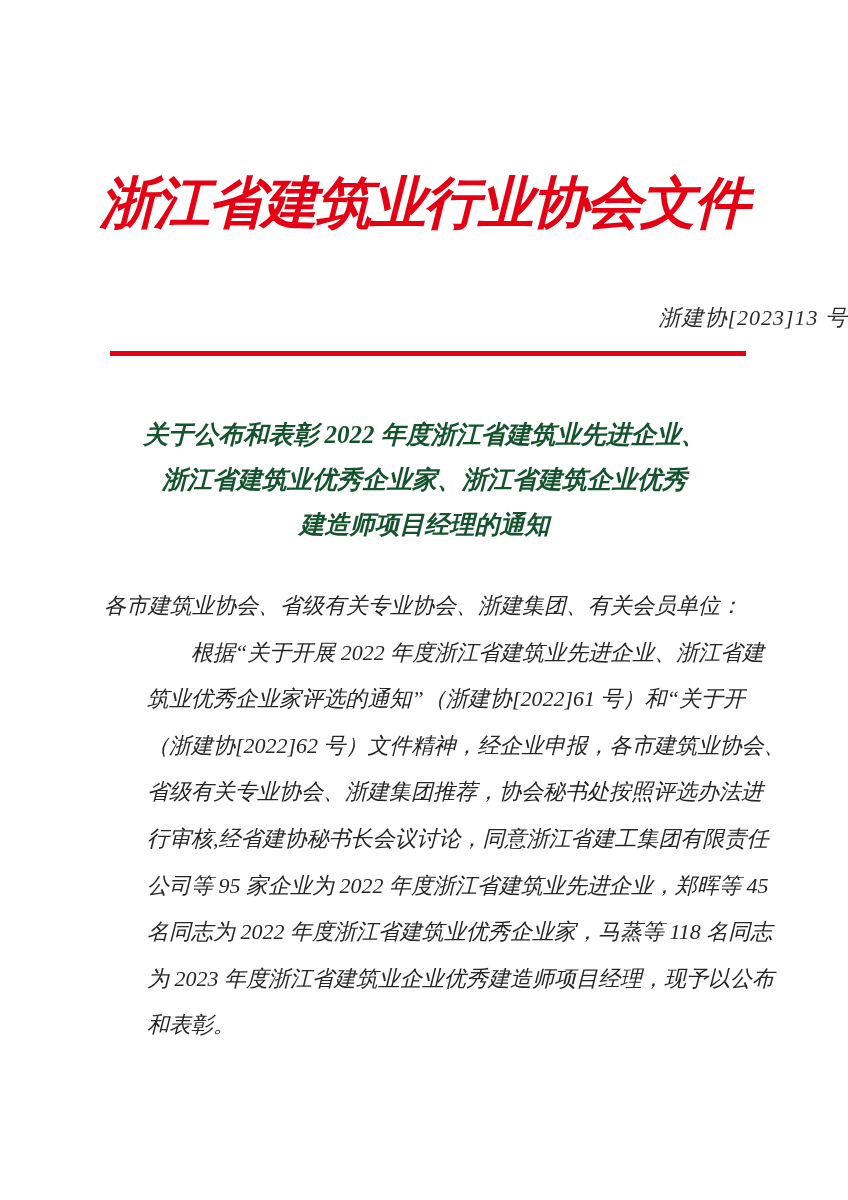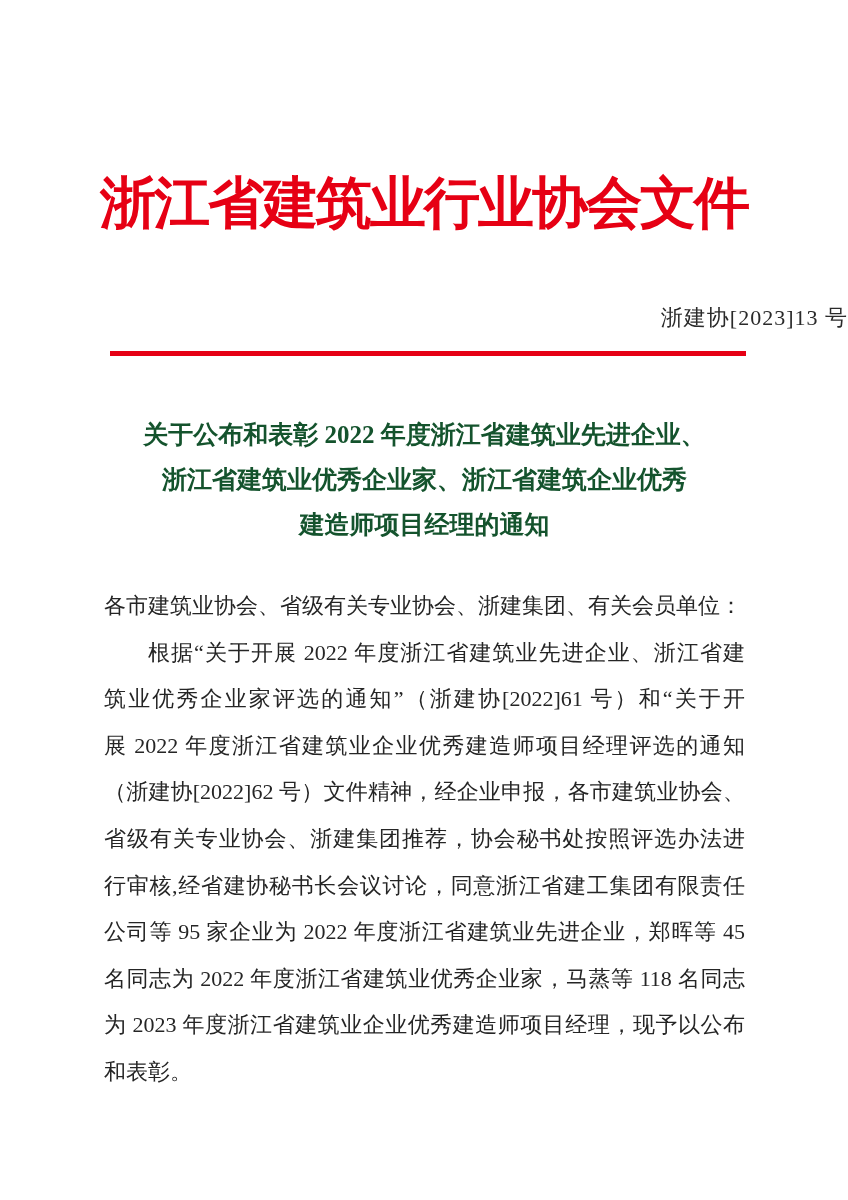--- a/index.html
+++ b/index.html
@@ -8,20 +8,21 @@
     background: #ffffff;
   }
   .page {
     position: relative;
     width: 848px;
     height: 1200px;
     background: #ffffff;
     overflow: hidden;
     font-family: "Liberation Serif", "DejaVu Serif", serif;
     color: #1c1c1c;
+    font-style: italic;
   }
   .org-title {
     position: absolute;
     top: 165px;
     left: 0;
     width: 100%;
     margin: 0;
     text-align: center;
     color: var(--accent, #e60014);
     font-size: 56px;
@@ -76,20 +77,21 @@
     height: 46.6px;
     line-height: 46.6px;
     white-space: nowrap;
   }
   .salutation {
     text-align: left;
   }
   .paragraph .body-line {
     text-align: justify;
     text-align-last: justify;
+    margin-left: 43px;
   }
   .paragraph .body-line:first-child {
     text-indent: 44px;
   }
   .paragraph .body-line:last-child {
     text-align-last: left;
   }
 </style>
 </head>
 <body>
@@ -106,21 +108,20 @@
       <div class="title-line">关于公布和表彰 2022 年度浙江省建筑业先进企业、</div>
       <div class="title-line">浙江省建筑业优秀企业家、浙江省建筑企业优秀</div>
       <div class="title-line">建造师项目经理的通知</div>
     </div>
 
   <div class="doc-body">
     <div class="salutation">各市建筑业协会、省级有关专业协会、浙建集团、有关会员单位：</div>
     <div class="paragraph">
         <div class="body-line">根据“关于开展 2022 年度浙江省建筑业先进企业、浙江省建</div>
         <div class="body-line">筑业优秀企业家评选的通知”（浙建协[2022]61 号）和“关于开</div>
-        <div class="body-line">展 2022 年度浙江省建筑业企业优秀建造师项目经理评选的通知</div>
         <div class="body-line">（浙建协[2022]62 号）文件精神，经企业申报，各市建筑业协会、</div>
         <div class="body-line">省级有关专业协会、浙建集团推荐，协会秘书处按照评选办法进</div>
         <div class="body-line">行审核,经省建协秘书长会议讨论，同意浙江省建工集团有限责任</div>
         <div class="body-line">公司等 95 家企业为 2022 年度浙江省建筑业先进企业，郑晖等 45</div>
         <div class="body-line">名同志为 2022 年度浙江省建筑业优秀企业家，马蒸等 118 名同志</div>
         <div class="body-line">为 2023 年度浙江省建筑业企业优秀建造师项目经理，现予以公布</div>
         <div class="body-line">和表彰。</div>
       </div>
   </div>
 

